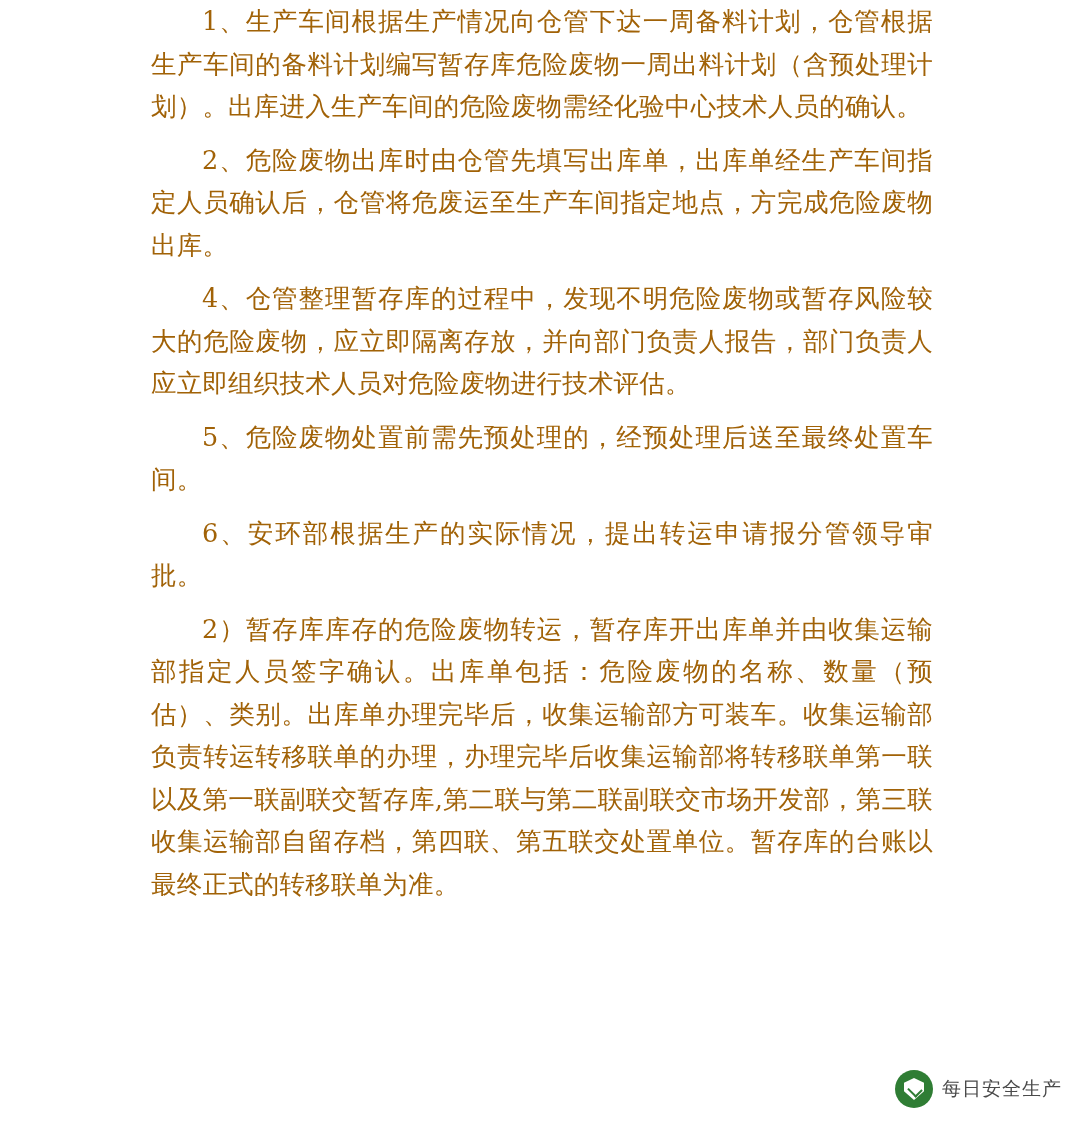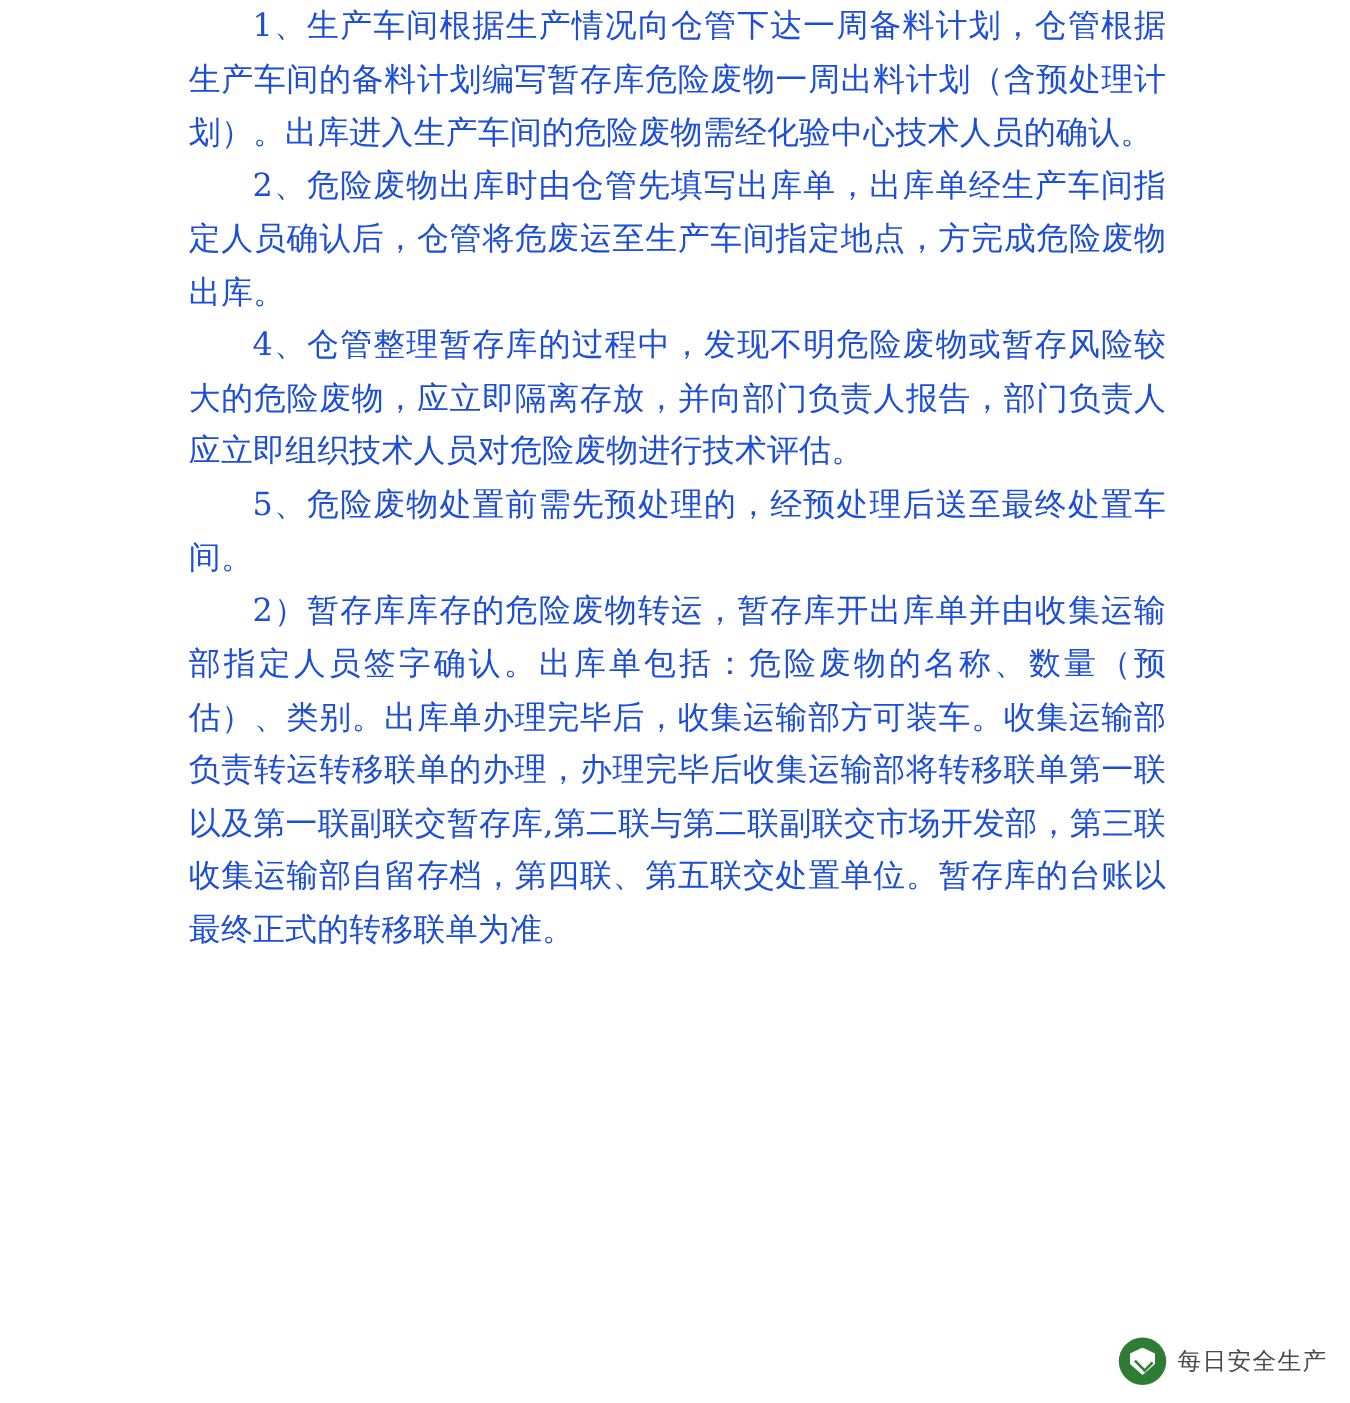--- a/index.html
+++ b/index.html
@@ -23,29 +23,29 @@
   }
   .doc-body {
     position: absolute;
     left: 151px;
     top: 0px;
     width: 782px;
   }
   .para {
     font-size: 25.5px;
     line-height: 42.5px;
-    color: #1d4ed8;
+    color: #a16207;
     text-align: justify;
     text-justify: inter-ideograph;
     text-indent: 2em;
     margin: 0 0 0 0;
     letter-spacing: 0.2px;
     font-weight: 500;
   }
-  .para + .para { margin-top: 0px; }
+  .para + .para { margin-top: 11px; }
   .watermark {
     position: absolute;
     right: 18px;
     bottom: 14px;
     display: flex;
     align-items: center;
     gap: 9px;
     text-align: right;
   }
   .wm-logo {
@@ -88,20 +88,21 @@
 </head>
 <body>
 
 <div class="page">
 
   <div class="doc-body">
     <p class="para">1、生产车间根据生产情况向仓管下达一周备料计划，仓管根据生产车间的备料计划编写暂存库危险废物一周出料计划（含预处理计划）。出库进入生产车间的危险废物需经化验中心技术人员的确认。</p>
     <p class="para">2、危险废物出库时由仓管先填写出库单，出库单经生产车间指定人员确认后，仓管将危废运至生产车间指定地点，方完成危险废物出库。</p>
     <p class="para">4、仓管整理暂存库的过程中，发现不明危险废物或暂存风险较大的危险废物，应立即隔离存放，并向部门负责人报告，部门负责人应立即组织技术人员对危险废物进行技术评估。</p>
     <p class="para">5、危险废物处置前需先预处理的，经预处理后送至最终处置车间。</p>
+    <p class="para">6、安环部根据生产的实际情况，提出转运申请报分管领导审批。</p>
     <p class="para">2）暂存库库存的危险废物转运，暂存库开出库单并由收集运输部指定人员签字确认。出库单包括：危险废物的名称、数量（预估）、类别。出库单办理完毕后，收集运输部方可装车。收集运输部负责转运转移联单的办理，办理完毕后收集运输部将转移联单第一联以及第一联副联交暂存库,第二联与第二联副联交市场开发部，第三联收集运输部自留存档，第四联、第五联交处置单位。暂存库的台账以最终正式的转移联单为准。</p>
 
   </div>
 
   <div class="watermark">
     <span class="wm-logo"></span>
     <span class="wm-text">每日安全生产</span>
   </div>
 
 </div>

